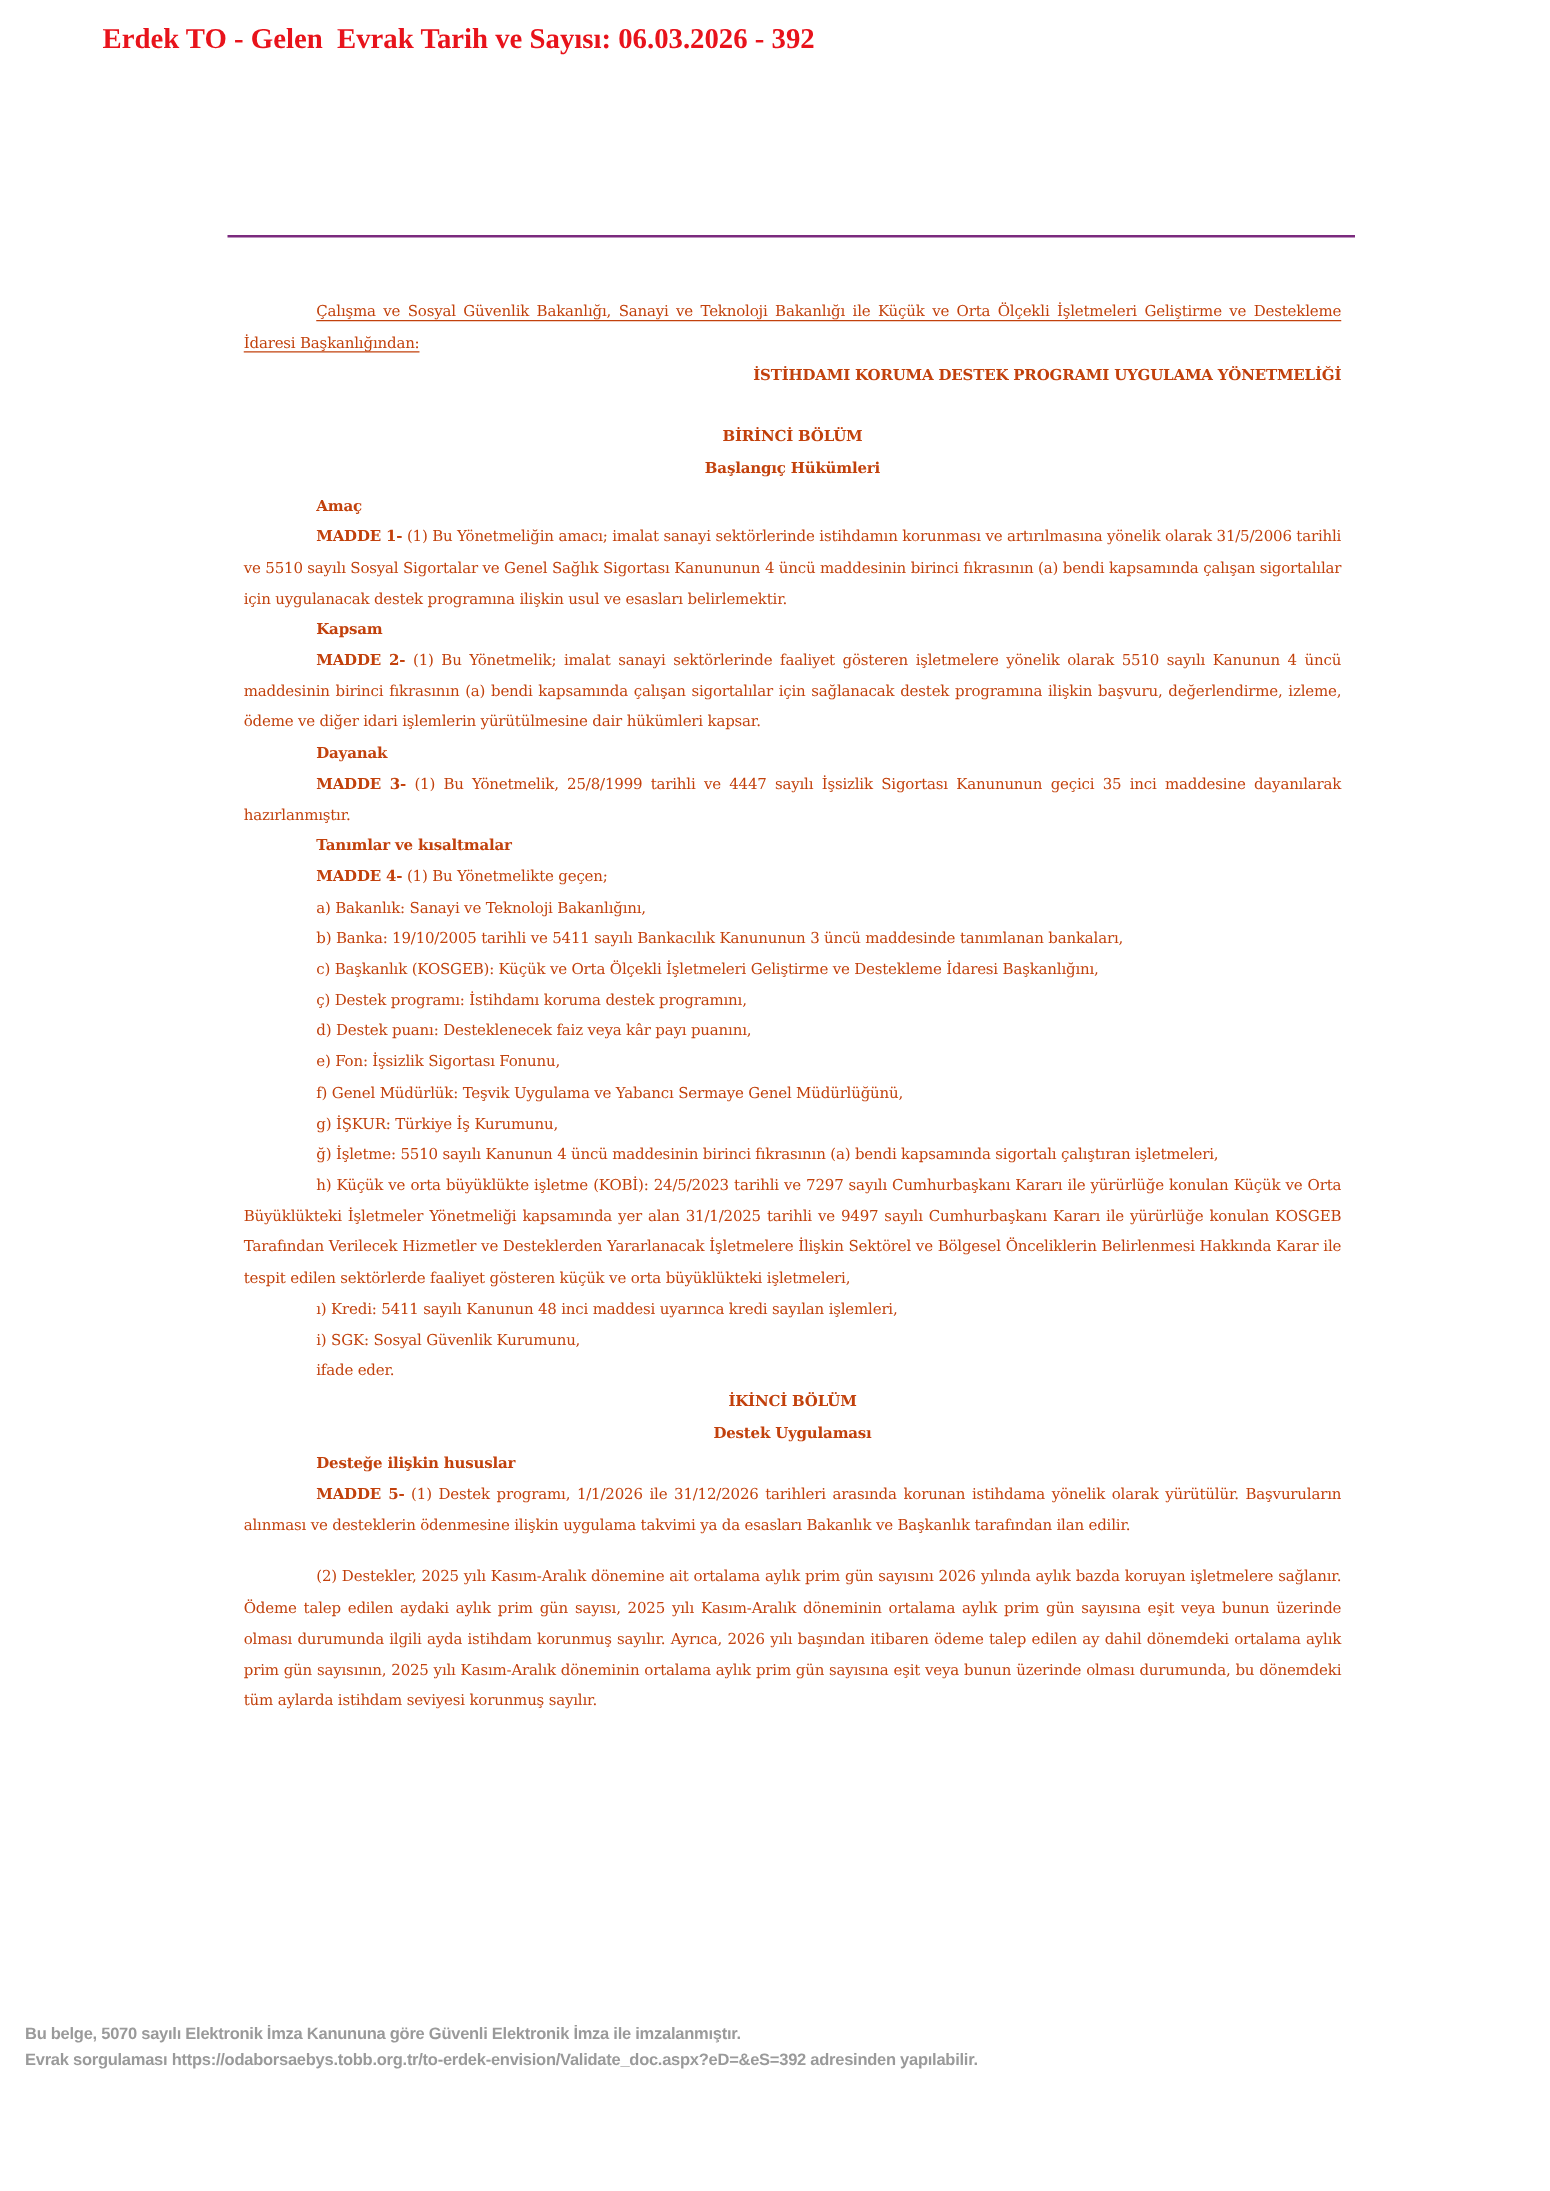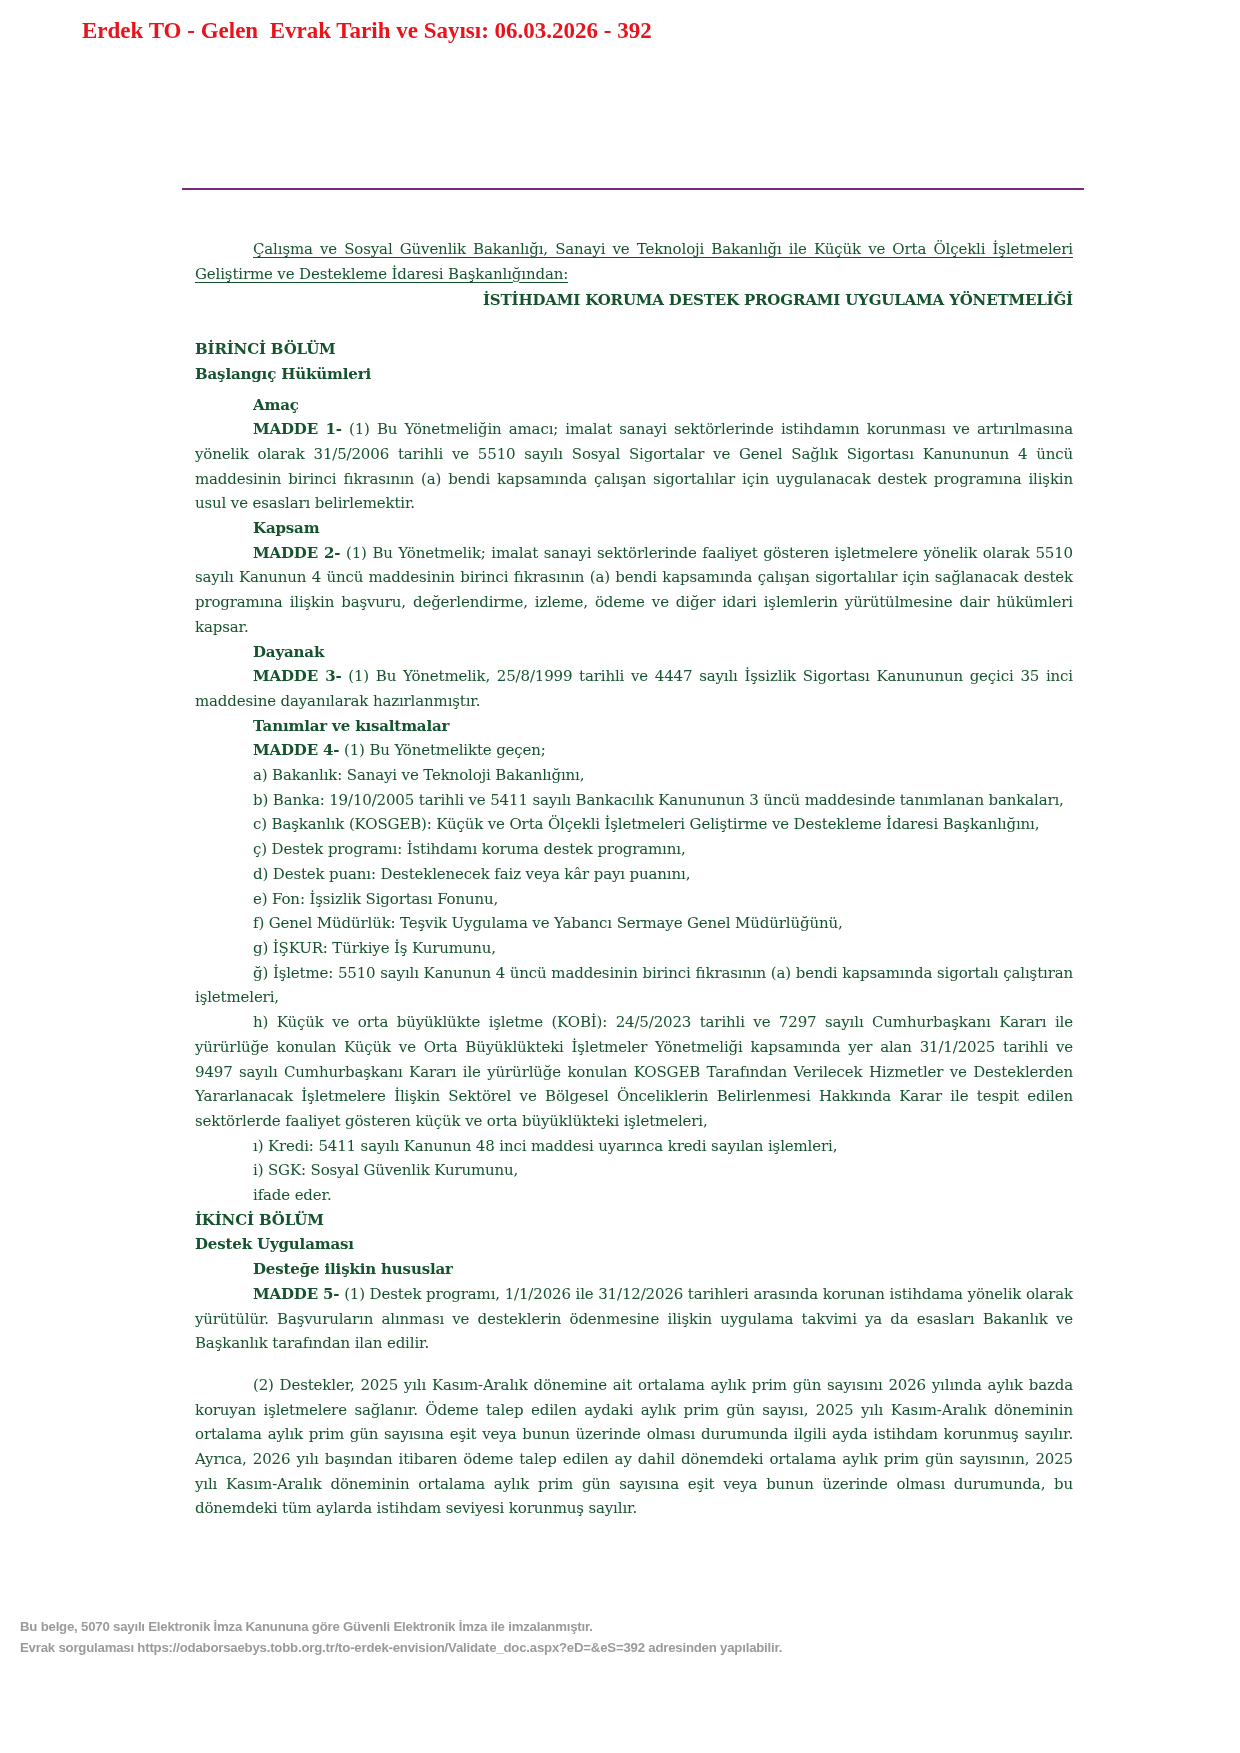--- a/index.html
+++ b/index.html
@@ -8,27 +8,27 @@
     position: absolute; left: 82px; top: 18px;
     font-family: "Liberation Serif", serif; font-weight: bold;
     font-size: 23px; color: #e8131b; white-space: pre; letter-spacing: 0px; text-align: center;
   }
   .rule {
     position: absolute; left: 182px; top: 188px; width: 902px; height: 0;
     border-top: 2px solid #7b2a7e;
   }
   .doc {
     position: absolute; left: 195px; top: 237px; width: 878px;
-    font-family: "DejaVu Serif", serif; font-size: 15px; line-height: 24.7px;
-    color: #14532d;
+    font-family: "DejaVu Serif", serif; font-size: 12px; line-height: 24.7px;
+    color: #c2410c;
   }
   .doc p { margin: 0; text-align: justify; text-indent: 58px; letter-spacing: -0.15px; }
   .doc .intro { text-decoration: underline; text-underline-offset: 3px; }
   .doc .title { text-align: right; text-indent: 0; font-weight: bold; margin-top: 2px; }
-  .doc .chapter { text-indent: 0; font-weight: bold; }
+  .doc .chapter { text-align: center; text-indent: 0; font-weight: bold; }
   .doc .heading { font-weight: bold; }
   .doc .gap { height: 24px; }
   .doc b { font-weight: bold; }
   .doc .p2 { margin-top: 17px; }
   .footer {
     position: absolute; left: 20px; top: 1616px;
     font-family: "Liberation Sans", sans-serif; font-size: 13.2px;
     line-height: 21px; color: #9a9a9a; font-weight: bold;
     letter-spacing: -0.2px;
   }

